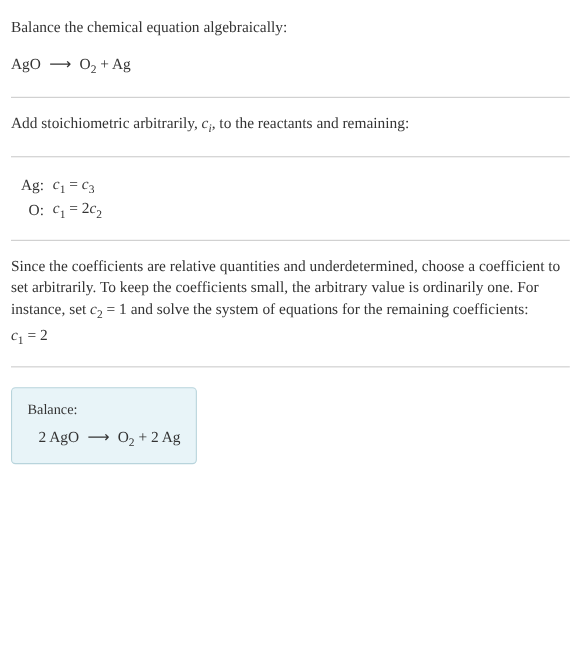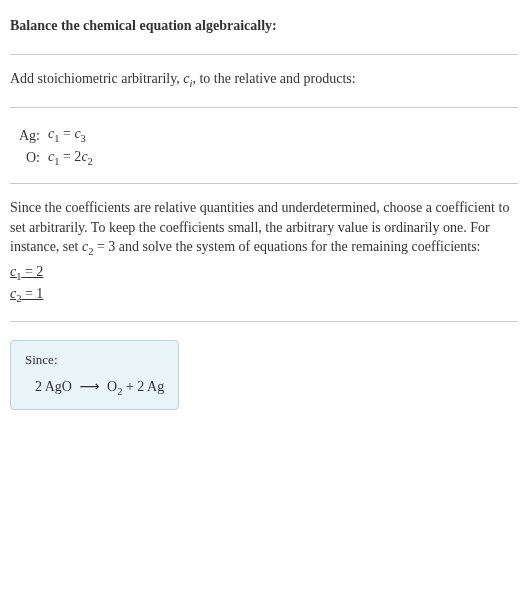--- a/index.html
+++ b/index.html
@@ -18,22 +18,21 @@
     }
     .section {
       padding: 8px 0;
     }
     .divider {
       border: none;
       border-top: 1px solid #ccc;
       margin: 6px 0;
     }
     .header-line {
-      margin-bottom: 4px;
-      font-weight: bold;
+      margin-bottom: 14px;
     }
     .reaction {
       margin-top: 2px;
     }
     .sub {
       font-size: 0.75em;
       vertical-align: sub;
       font-style: italic;
     }
     .sub-num {
@@ -50,21 +49,20 @@
       display: flex;
       align-items: center;
     }
     .elem-label {
       width: 30px;
       text-align: right;
       margin-right: 8px;
     }
     .coef-list {
       margin-top: 2px;
-      text-decoration: underline;
     }
     .italic {
       font-style: italic;
     }
     .answer-box {
       display: inline-block;
       background: #e8f4f8;
       border: 1px solid #b8d4dc;
       border-radius: 4px;
       padding: 10px 14px;
@@ -80,27 +78,32 @@
     }
     p {
       margin-bottom: 2px;
     }
   </style>
 </head>
 <body>
 
 <div class="section">
   <p class="header-line">Balance the chemical equation algebraically:</p>
+  <p class="reaction">
+    <span>AgO</span>
+    <span class="arrow">⟶</span>
+    <span>O</span><span class="sub-num">2</span><span> + </span><span>Ag</span>
+  </p>
 </div>
 
 <hr class="divider">
 
 <div class="section">
   <p>
-    <span>Add stoichiometric arbitrarily, </span><span class="italic">c</span><span class="sub italic">i</span><span>, to the relative and products:</span>
+    <span>Add stoichiometric arbitrarily, </span><span class="italic">c</span><span class="sub italic">i</span><span>, to the reactants and remaining:</span>
   </p>
 </div>
 
 <hr class="divider">
 
 <div class="section">
   <div class="coef-table">
     <div class="coef-row">
       <span class="elem-label">Ag:</span>
       <span>
@@ -113,36 +116,33 @@
         <span class="italic">c</span><span class="sub-num">1</span><span> = 2</span><span class="italic">c</span><span class="sub-num">2</span>
       </span>
     </div>
   </div>
 </div>
 
 <hr class="divider">
 
 <div class="section">
   <p>
-    <span>Since the coefficients are relative quantities and underdetermined, choose a coefficient to set arbitrarily. To keep the coefficients small, the arbitrary value is ordinarily one. For instance, set </span><span class="italic">c</span><span class="sub-num">2</span><span> = 3 and solve the system of equations for the remaining coefficients:</span>
+    <span>Since the coefficients are relative quantities and underdetermined, choose a coefficient to set arbitrarily. To keep the coefficients small, the arbitrary value is ordinarily one. For instance, set </span><span class="italic">c</span><span class="sub-num">2</span><span> = 1 and solve the system of equations for the remaining coefficients:</span>
   </p>
   <div class="coef-list">
     <div>
       <span class="italic">c</span><span class="sub-num">1</span><span> = 2</span>
-    </div>
-    <div>
-      <span class="italic">c</span><span class="sub-num">2</span><span> = 1</span>
     </div>
   </div>
 </div>
 
 <hr class="divider">
 
 <div class="section">
   <div class="answer-box">
-    <div class="answer-label">Since:</div>
+    <div class="answer-label">Balance:</div>
     <div class="answer-eq">
       <span>2 AgO</span>
       <span class="arrow">⟶</span>
       <span>O</span><span class="sub-num">2</span><span> + </span><span>2 Ag</span>
     </div>
   </div>
 </div>
 
 </body></html>

